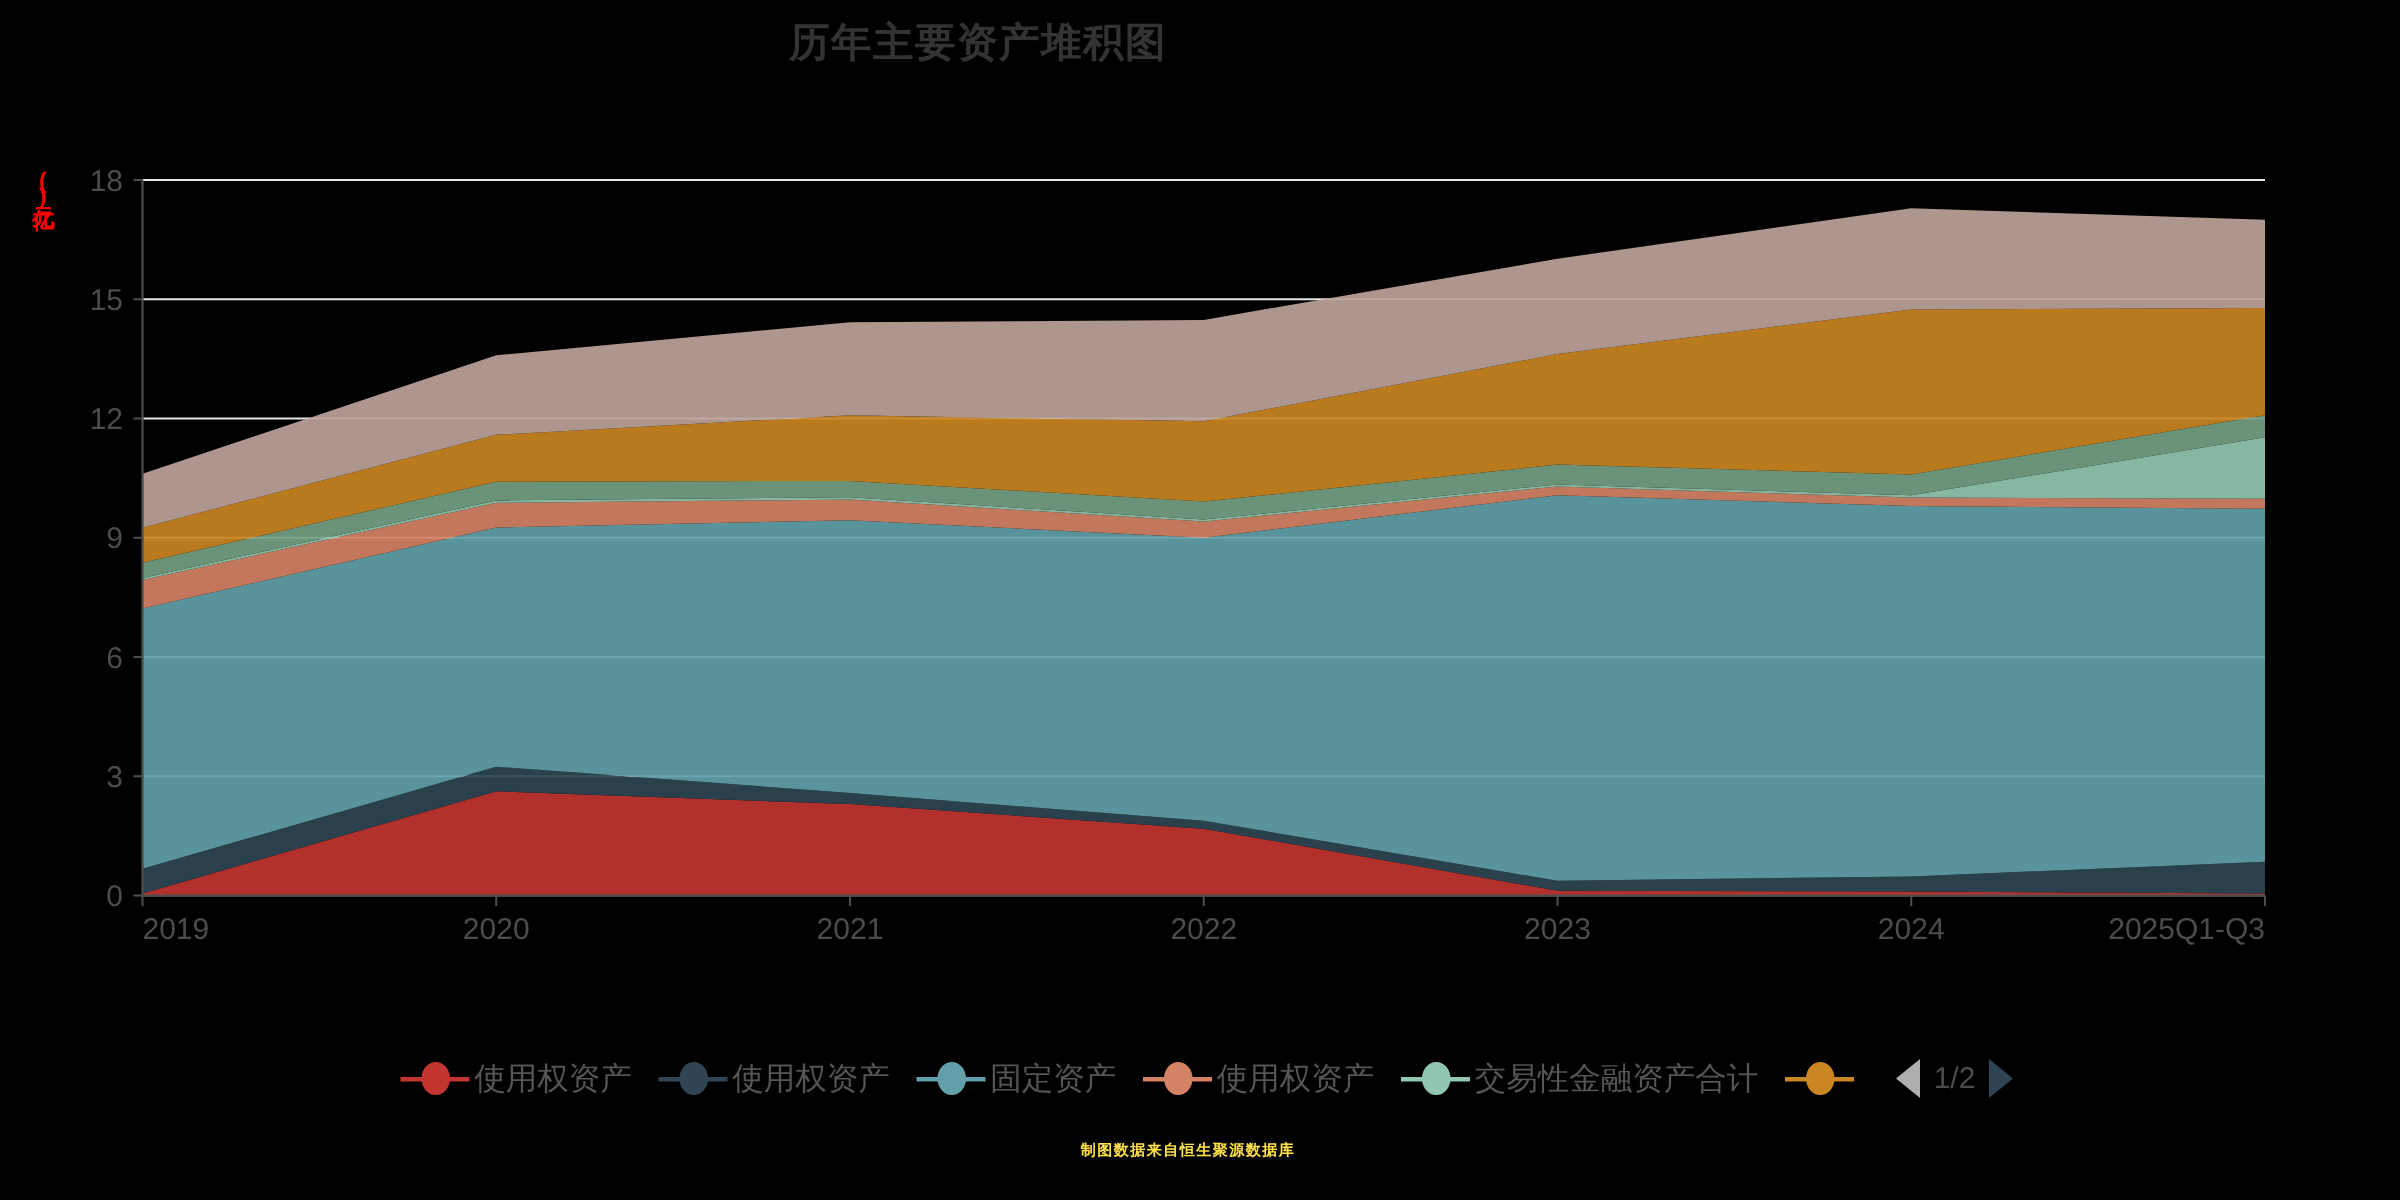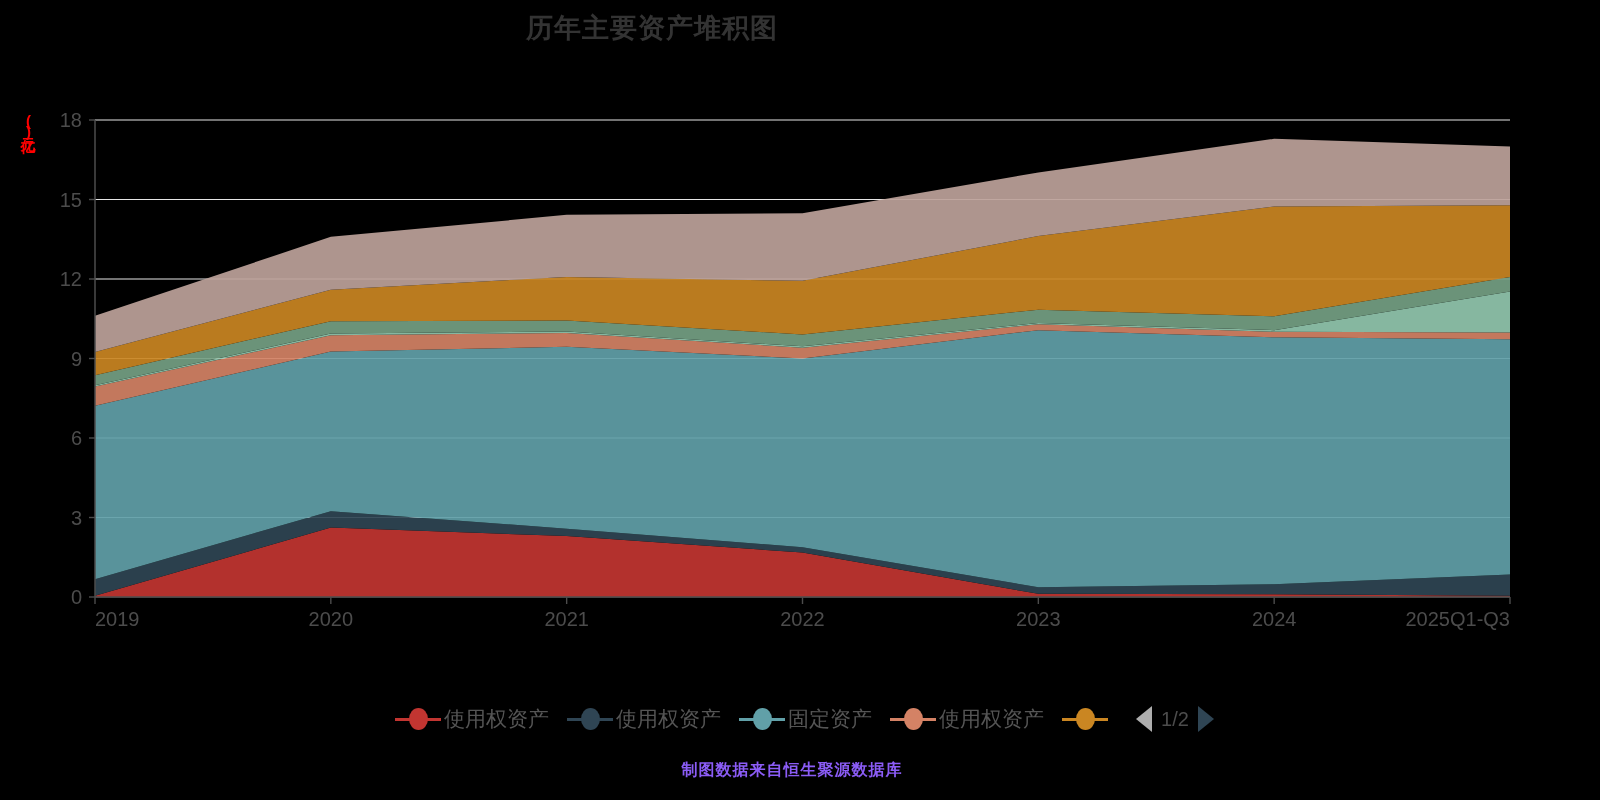--- a/index.html
+++ b/index.html
@@ -75,21 +75,21 @@
     border-top: 13px solid transparent;
     border-bottom: 13px solid transparent;
     border-left: 16px solid #2f4554;
     cursor: pointer;
   }
   .pager-text { font-size: 20px; color: #4c4c4c; }
 
   .footer {
     position: absolute; left: 0; top: 760px; width: 1584px;
     text-align: center;
-    font-size: 16px; font-weight: bold; color: #8b5cf6;
+    font-size: 10px; font-weight: bold; color: #fde047;
     letter-spacing: 1px;
   }
 </style>
 </head>
 <body>
 
 <div id="app">
 
   <div class="chart-title">历年主要资产堆积图</div>
 
@@ -163,20 +163,26 @@
         </span>
         <span class="legend-label">固定资产</span>
       </div>
       <div class="legend-item">
         <span class="legend-mark" style="color: rgb(212, 130, 101);">
           <span class="legend-dot"></span>
         </span>
         <span class="legend-label">使用权资产</span>
       </div>
       <div class="legend-item">
+        <span class="legend-mark" style="color: rgb(145, 199, 174);">
+          <span class="legend-dot"></span>
+        </span>
+        <span class="legend-label">交易性金融资产合计</span>
+      </div>
+      <div class="legend-item">
         <span class="legend-mark" style="color: rgb(202, 134, 34);">
           <span class="legend-dot"></span>
         </span>
         <span class="legend-label"></span>
       </div>
       <div class="pager">
         <div class="pager-arrow-left" style="border-right-color: rgb(174, 174, 174);"></div>
         <span class="pager-text">1/2</span>
         <div class="pager-arrow-right"></div>
       </div>

